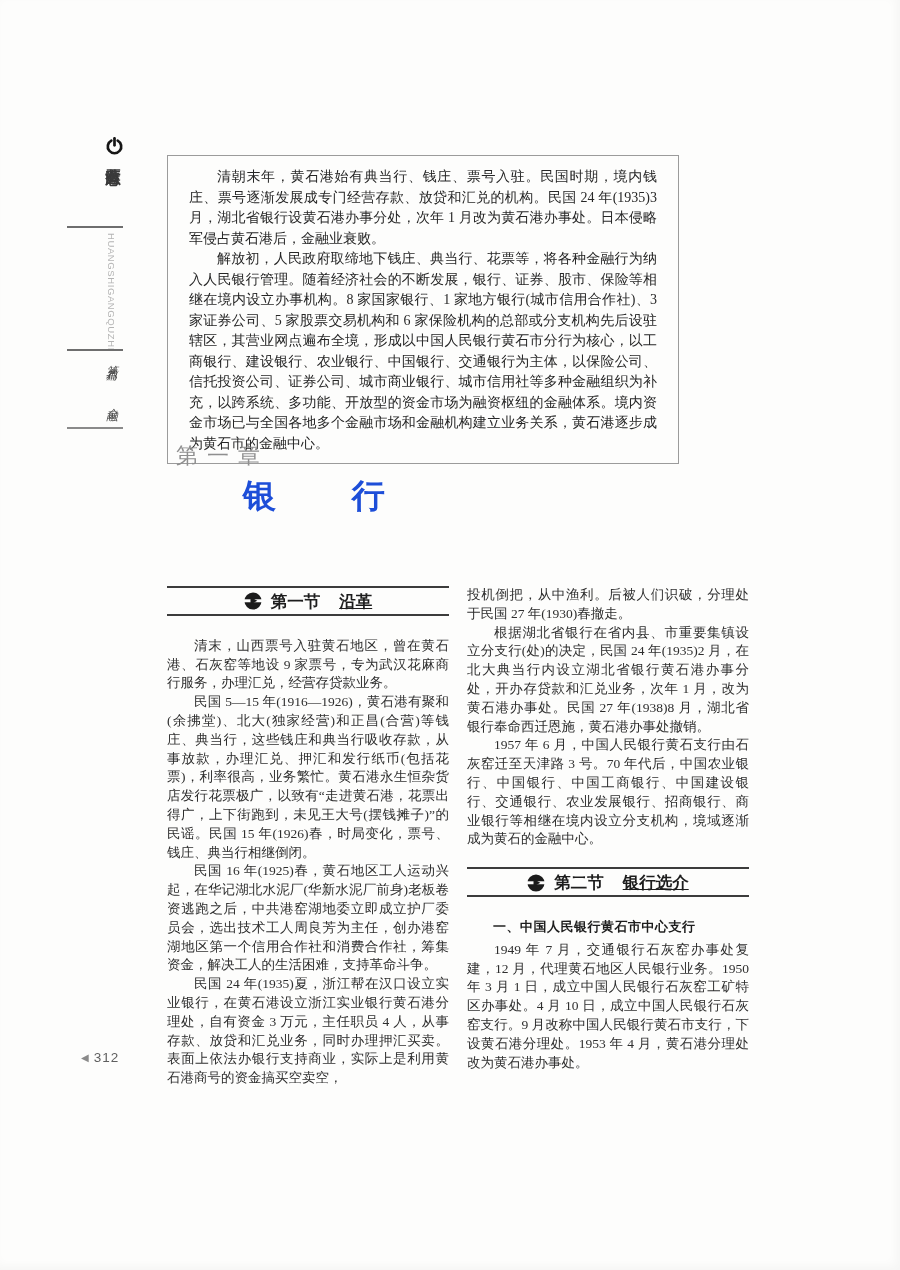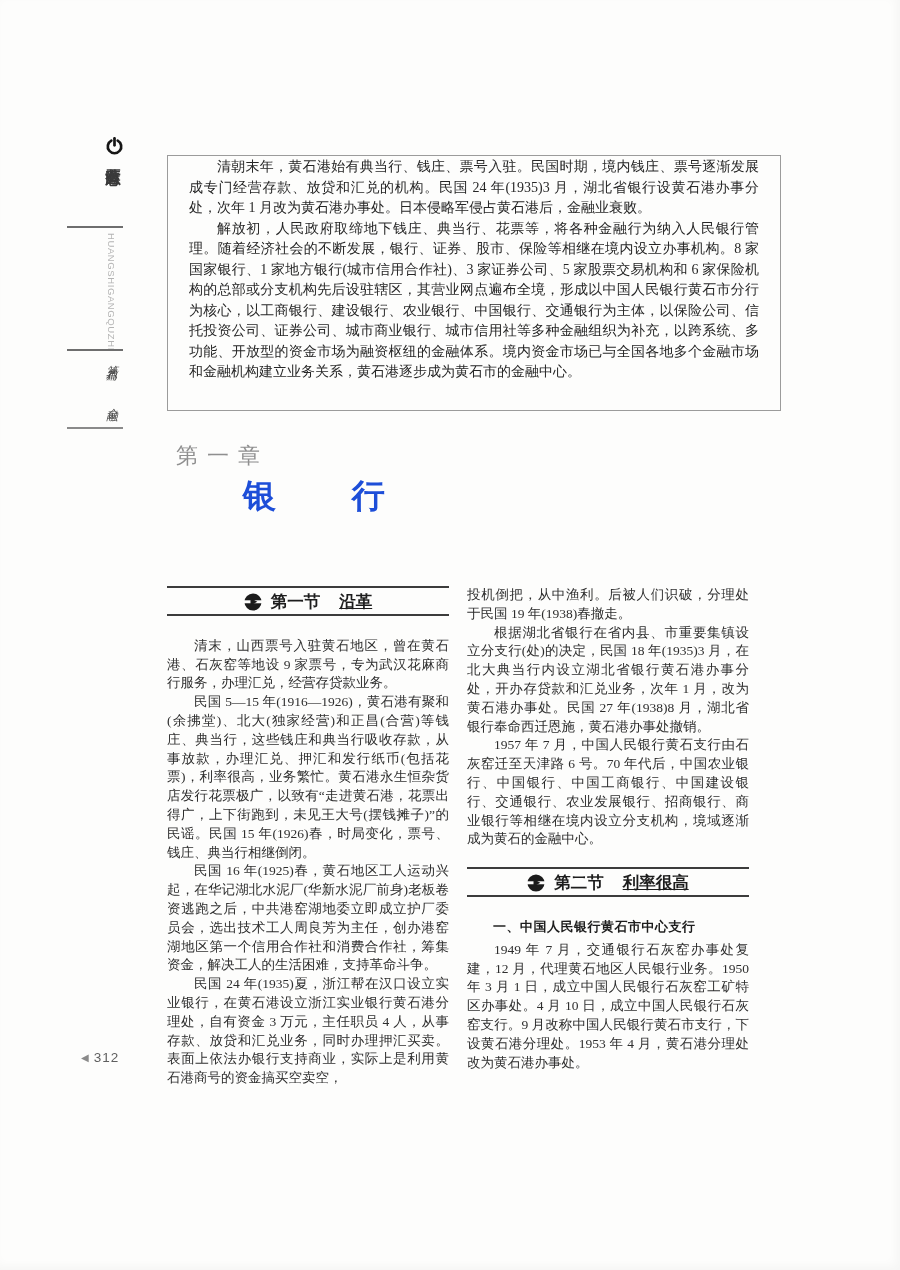--- a/index.html
+++ b/index.html
@@ -28,23 +28,23 @@
     font-size:9.5px;letter-spacing:0.6px;color:#b4b4b4;
   }
   .part-label,.part-name{
     position:absolute;left:104px;
     writing-mode:vertical-rl;text-orientation:upright;
     font-size:11.5px;font-style:italic;color:#474747;letter-spacing:2px;
   }
   .part-label{top:356px;} .part-name{top:399px;}
   
   .intro{
-    position:absolute;left:167px;top:155px;width:614px;min-height:256px;
+    position:absolute;left:167px;top:155px;width:512px;min-height:256px;
     border:1px solid #9b9b9b;box-sizing:border-box;
-    padding:1px 21px 9px 21px;
+    padding:11px 21px 9px 21px;
     font-size:14px;line-height:20.5px;text-align:justify;color:#262626;
   }
   .intro p{margin:0;text-indent:2em;}
   
   .chapter{position:absolute;left:167px;top:441px;width:563px;text-align:left;}
   .ch-label{
     font-size:22px;color:#8f8f8f;letter-spacing:9px;padding-left:9px;
     font-family:"Liberation Serif","DejaVu Serif",serif;
   }
   .ch-title{
@@ -52,21 +52,21 @@
     font-family:"Liberation Sans","DejaVu Sans",sans-serif;
     letter-spacing:2.3em;padding-left:2.3em;line-height:1.1;
   }
   
   .col{position:absolute;top:586px;width:282px;font-size:13.5px;line-height:18.8px;text-align:justify;}
   .col.left{left:167px;} .col.right{left:467px;}
   .col p{margin:0;text-indent:2em;}
   .col p.noindent{text-indent:0;}
   .sec-head{
     border-top:2px solid #3c3c3c;border-bottom:2px solid #3c3c3c;
-    padding:4px 0 3px 0;display:flex;align-items:flex-end;justify-content:center;gap:9px;
+    padding:4px 0 3px 0;display:flex;align-items:center;justify-content:center;gap:9px;
     font-family:"Liberation Sans","DejaVu Sans",sans-serif;
     font-weight:bold;font-size:16.5px;color:#1d1d1d;
   }
   .sec-head .gap{margin-left:0.6em;text-decoration:underline;}
   .sec-head + p, .sec-head + h3{margin-top:21px;}
   .col .sec-head{margin-top:18px;}
   .col.left .sec-head{margin-top:0;margin-bottom:7px;}
   .sec-icon{width:18px;height:18px;display:inline-block;line-height:0;}
   .subhead{
     margin:9px 0 4px 0;font-size:13px;font-weight:bold;color:#1d1d1d;
@@ -124,34 +124,34 @@
       <span>第一节</span>
       <span class="gap">沿革</span>
     </div>
     <p>清末，山西票号入驻黄石地区，曾在黄石港、石灰窑等地设 9 家票号，专为武汉花麻商行服务，办理汇兑，经营存贷款业务。</p>
     <p>民国 5—15 年(1916—1926)，黄石港有聚和(余拂堂)、北大(独家经营)和正昌(合营)等钱庄、典当行，这些钱庄和典当行吸收存款，从事放款，办理汇兑、押汇和发行纸币(包括花票)，利率很高，业务繁忙。黄石港永生恒杂货店发行花票极广，以致有“走进黄石港，花票出得广，上下街跑到，未见王大号(摆钱摊子)”的民谣。民国 15 年(1926)春，时局变化，票号、钱庄、典当行相继倒闭。</p>
     <p>民国 16 年(1925)春，黄石地区工人运动兴起，在华记湖北水泥厂(华新水泥厂前身)老板卷资逃跑之后，中共港窑湖地委立即成立护厂委员会，选出技术工人周良芳为主任，创办港窑湖地区第一个信用合作社和消费合作社，筹集资金，解决工人的生活困难，支持革命斗争。</p>
     <p>民国 24 年(1935)夏，浙江帮在汉口设立实业银行，在黄石港设立浙江实业银行黄石港分理处，自有资金 3 万元，主任职员 4 人，从事存款、放贷和汇兑业务，同时办理押汇买卖。表面上依法办银行支持商业，实际上是利用黄石港商号的资金搞买空卖空，</p>
   </div>
 
   <div class="col right">
-    <p class="noindent">投机倒把，从中渔利。后被人们识破，分理处于民国 19 年(1938)春撤走。</p>
-    <p>根据湖北省银行在省内县、市重要集镇设立分支行(处)的决定，民国 18 年(1935)3 月，在北大典当行内设立湖北省银行黄石港办事分处，开办存贷款和汇兑业务，次年 1 月，改为黄石港办事处。民国 27 年(1938)8 月，湖北省银行奉命西迁恩施，黄石港办事处撤销。</p>
-    <p>1957 年 7 月，中国人民银行黄石支行由石灰窑迁至天津路 6 号。70 年代后，中国农业银行、中国银行、中国工商银行、中国建设银行、交通银行、农业发展银行、招商银行、商业银行等相继在境内设立分支机构，境域逐渐成为黄石的金融中心。</p>
+    <p class="noindent">投机倒把，从中渔利。后被人们识破，分理处于民国 27 年(1930)春撤走。</p>
+    <p>根据湖北省银行在省内县、市重要集镇设立分支行(处)的决定，民国 24 年(1935)2 月，在北大典当行内设立湖北省银行黄石港办事分处，开办存贷款和汇兑业务，次年 1 月，改为黄石港办事处。民国 27 年(1938)8 月，湖北省银行奉命西迁恩施，黄石港办事处撤销。</p>
+    <p>1957 年 6 月，中国人民银行黄石支行由石灰窑迁至天津路 3 号。70 年代后，中国农业银行、中国银行、中国工商银行、中国建设银行、交通银行、农业发展银行、招商银行、商业银行等相继在境内设立分支机构，境域逐渐成为黄石的金融中心。</p>
 
     <div class="sec-head">
       <span class="sec-icon">
         <svg viewBox="0 0 20 20" width="18" height="18">
           <circle cx="10" cy="10" r="9.5" fill="#1c1c1c"></circle>
           <rect x="0" y="8.1" width="20" height="3.3" fill="#fdfdfc"></rect>
           <path d="M7.2 5.6 L14.8 9.75 L7.2 13.9 Z" fill="#1c1c1c"></path>
         </svg>
       </span>
       <span>第二节</span>
-      <span class="gap">利率很高</span>
+      <span class="gap">银行选介</span>
     </div>
     <h3 class="subhead">一、中国人民银行黄石市中心支行</h3>
     <p>1949 年 7 月，交通银行石灰窑办事处复建，12 月，代理黄石地区人民银行业务。1950 年 3 月 1 日，成立中国人民银行石灰窑工矿特区办事处。4 月 10 日，成立中国人民银行石灰窑支行。9 月改称中国人民银行黄石市支行，下设黄石港分理处。1953 年 4 月，黄石港分理处改为黄石港办事处。</p>
   </div>
 
   <div class="footer">
     <span class="tri">◀</span><span>312</span>
   </div>
 
 </div>

